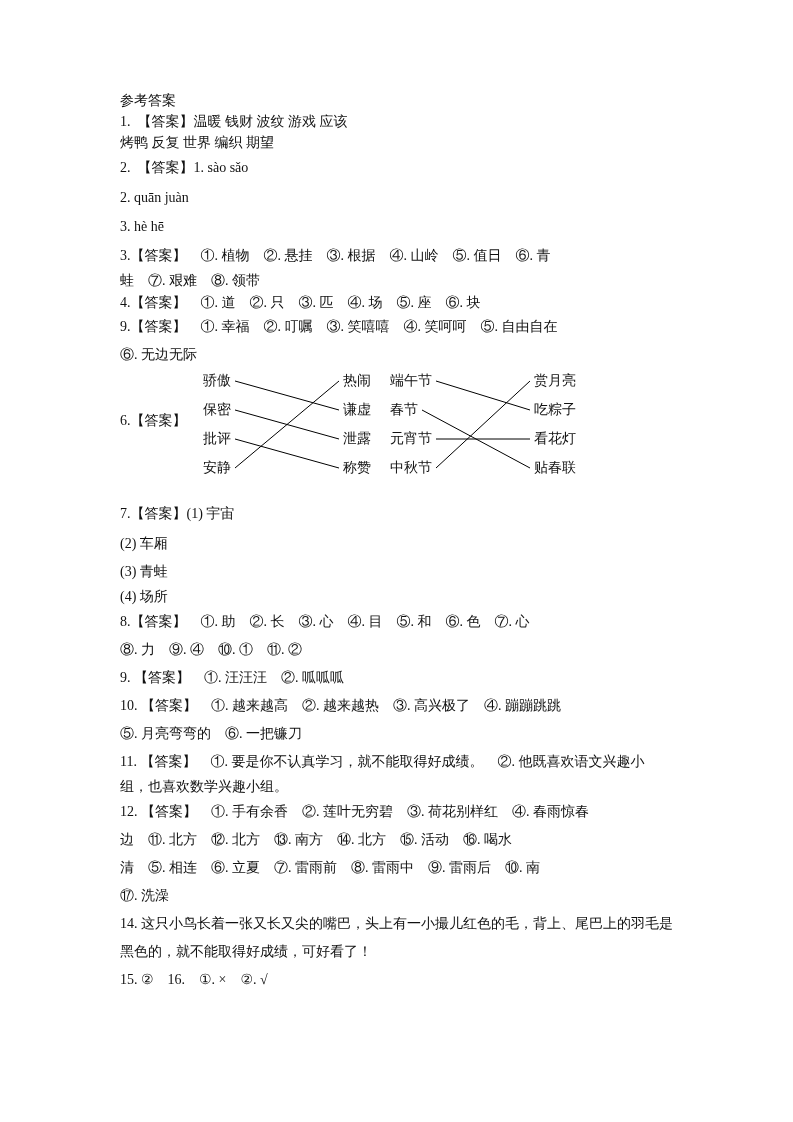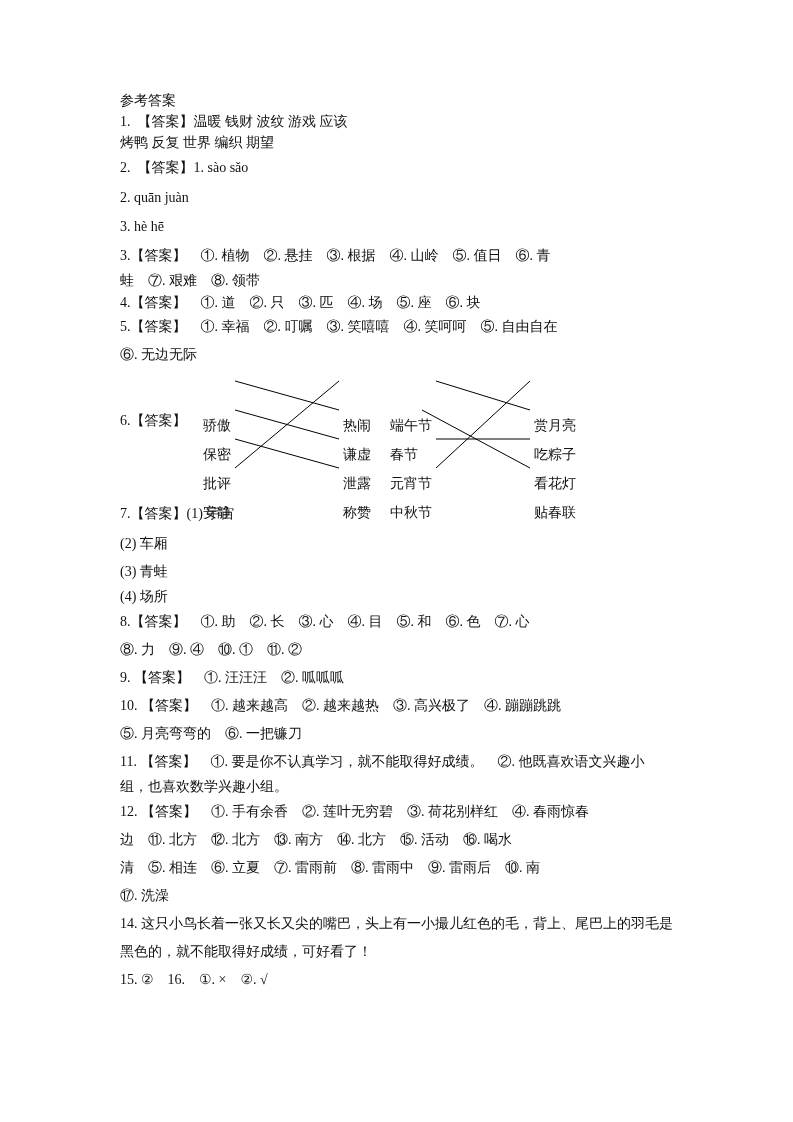--- a/index.html
+++ b/index.html
@@ -56,42 +56,41 @@
   .mgroup svg {
     position: absolute;
     left: 0;
     top: 0;
   }
   .mword {
     position: absolute;
     height: 20px;
     line-height: 20px;
     white-space: pre;
-    margin-top: 45px;
   }
   .mword.left  { left: 0; }
   .mword.right { right: 0; }
 </style>
 </head>
 <body>
 
 <div class="page">
   <div class="content">
 
     <div class="line h21">参考答案</div>
 
     <div class="line h21">1.  【答案】温暖 钱财 波纹 游戏 应该</div>
     <div class="line h21">烤鸭 反复 世界 编织 期望</div>
     <div class="line h30">2.  【答案】1. sào sǎo</div>
     <div class="line h29">2. quān juàn</div>
     <div class="line h29">3. hè hē</div>
     <div class="line h29">3.【答案】    ①. 植物    ②. 悬挂    ③. 根据    ④. 山岭    ⑤. 值日    ⑥. 青</div>
     <div class="line h22">蛙    ⑦. 艰难    ⑧. 领带</div>
     <div class="line h21">4.【答案】    ①. 道    ②. 只    ③. 匹    ④. 场    ⑤. 座    ⑥. 块</div>
-    <div class="line h28">5.【答案】    ①. 幸福    ②. 叮嘱    ③. 笑嘻嘻    ④. 笑呵呵    ⑤. 自由自在</div>
+    <div class="line h28">9.【答案】    ①. 幸福    ②. 叮嘱    ③. 笑嘻嘻    ④. 笑呵呵    ⑤. 自由自在</div>
     <div class="line h28">⑥. 无边无际</div>
 
     <div class="diagram">
       <span class="qlabel">6.【答案】</span>
       <div class="mgroup g1">
         <svg width="168" height="112">
             <line x1="32" y1="12" x2="136" y2="41" stroke="#000000" stroke-width="1"></line>
             <line x1="32" y1="41" x2="136" y2="70" stroke="#000000" stroke-width="1"></line>
             <line x1="32" y1="70" x2="136" y2="99" stroke="#000000" stroke-width="1"></line>
             <line x1="32" y1="99" x2="136" y2="12" stroke="#000000" stroke-width="1"></line>

